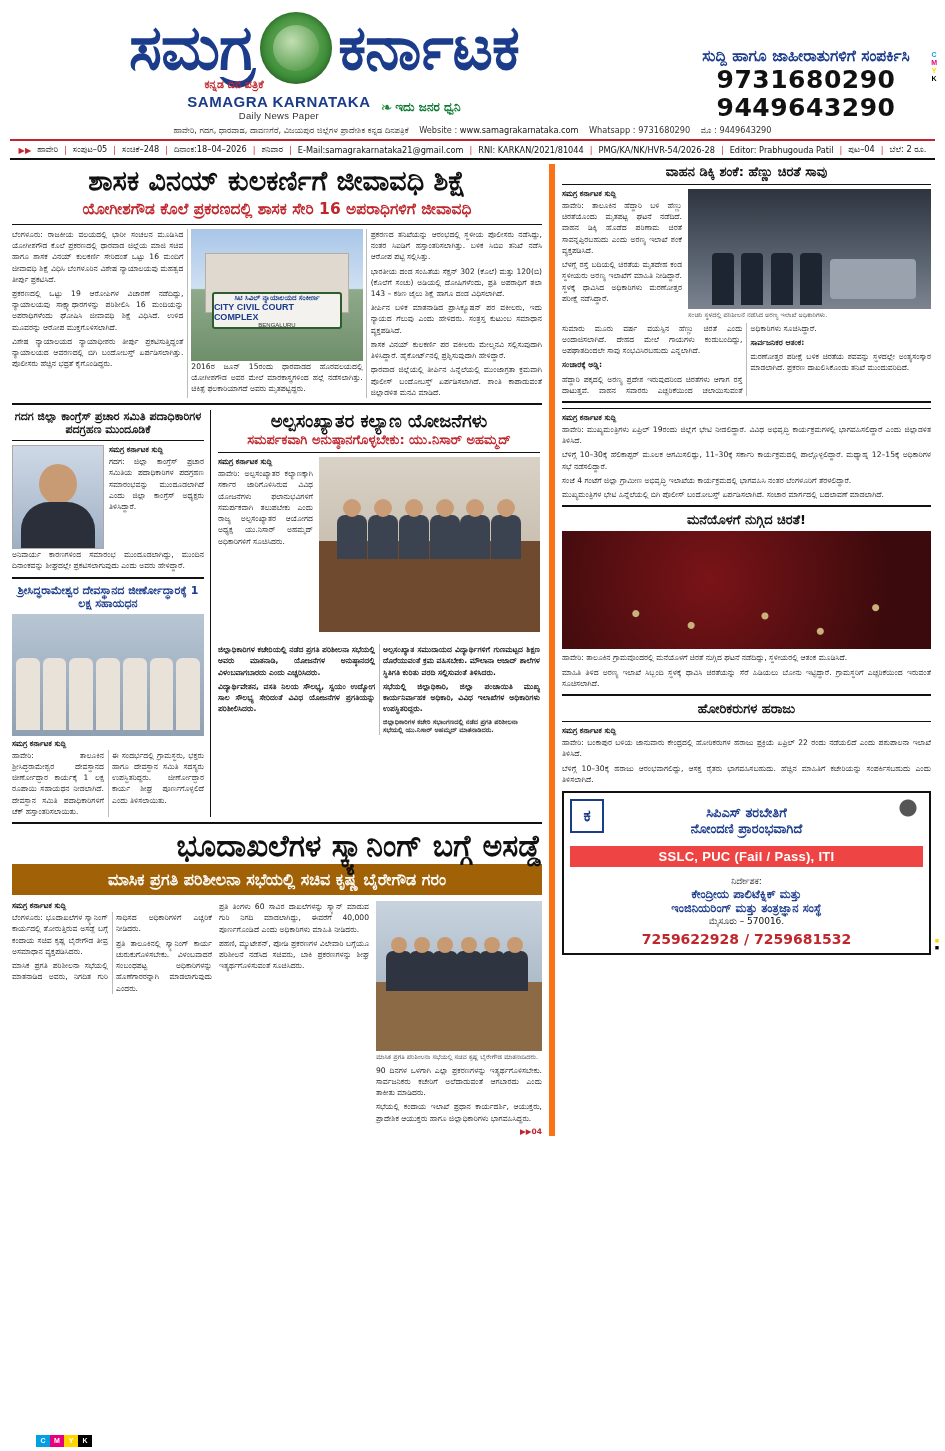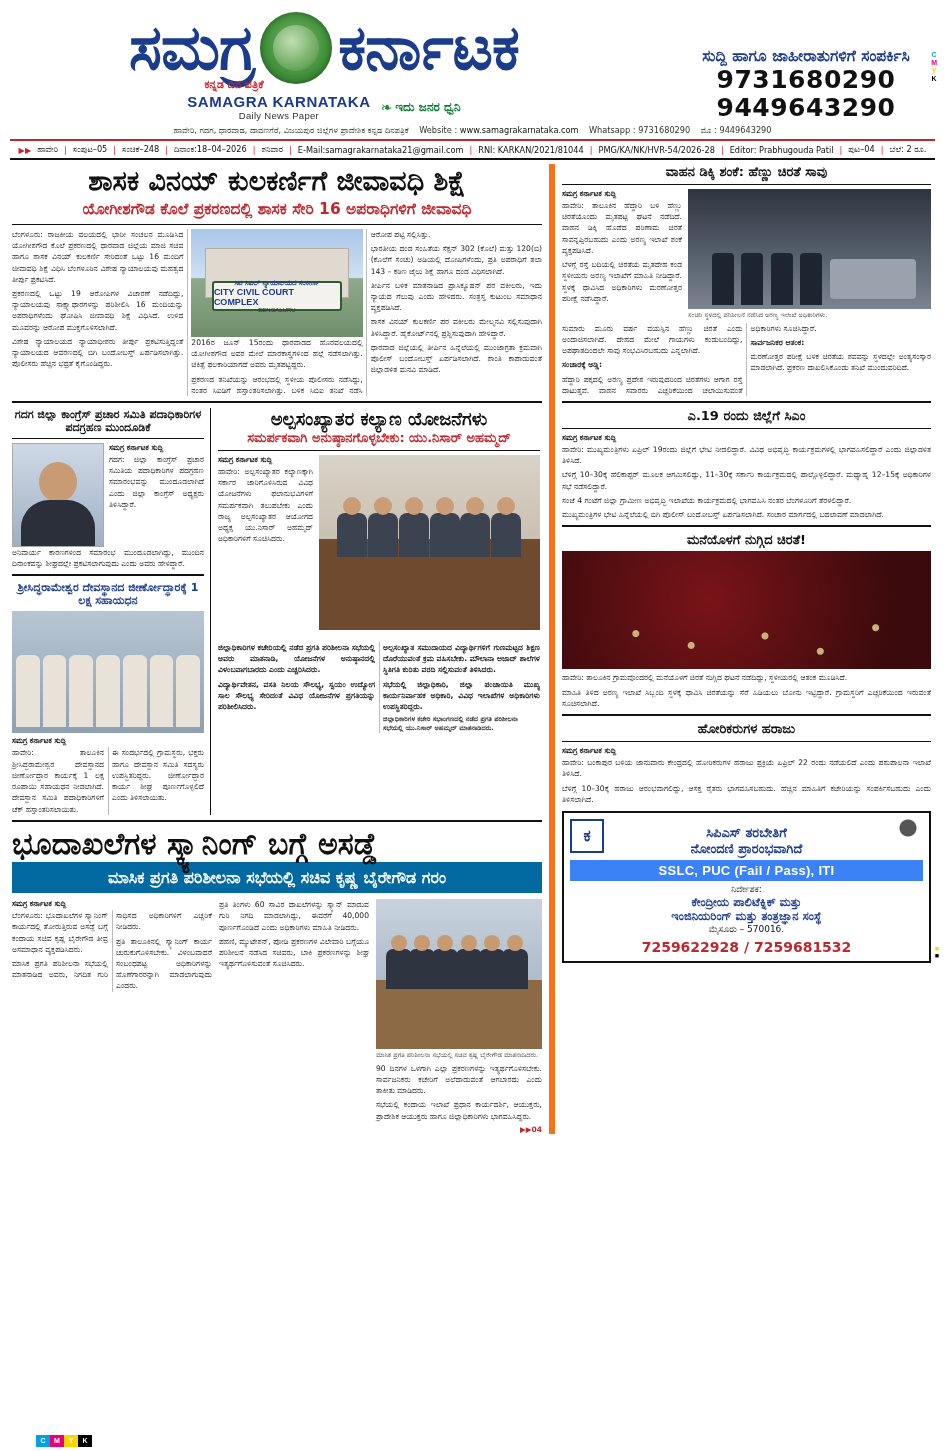--- a/index.html
+++ b/index.html
@@ -87,21 +87,21 @@
   .ptext {
     font-family:"DejaVu Sans", sans-serif;
     font-size:7.6px; line-height:1.48; text-align:justify; color:#1a1a1a; margin:0 0 3px 0;
     hyphens:auto; word-break:break-word;
   }
   .byline { font-family:"DejaVu Sans", sans-serif; font-size:7.4px; font-weight:bold; color:#111; margin:0 0 2px 0; }
 
   .photo { background:#cfd4d8; position:relative; overflow:hidden; }
 
   
-  .ph-court { height:108px; background:linear-gradient(#a9c6e8 0%, #cfe0f2 45%, #8fa98b 46%, #6f8f6b 100%); }
+  .ph-court { height:132px; background:linear-gradient(#a9c6e8 0%, #cfe0f2 45%, #8fa98b 46%, #6f8f6b 100%); }
   .ph-court .bld { position:absolute; left:8%; top:18%; width:84%; height:46%; background:#dfd9cf; border:1px solid #b6aea1; }
   .ph-court .sign { position:absolute; left:12%; top:48%; width:76%; height:28%; background:#f4f2ee; border:2px solid #2f5c2f; border-radius:3px; display:flex; flex-direction:column; align-items:center; justify-content:center; }
   .ph-court .sign .s1{ font-family:"DejaVu Sans",sans-serif; font-size:7px; color:#1b3b8b; font-weight:bold;}
   .ph-court .sign .s2{ font-size:9px; color:#1b3b8b; font-weight:bold;}
   .ph-court .sign .s3{ font-size:6px; color:#333;}
 
   .ph-night { height:120px; background:linear-gradient(#2d3440, #5a6470 60%, #7b8490); }
   .ph-night .fig { position:absolute; bottom:4px; width:22px; height:52px; background:#1d2630; border-radius:4px 4px 0 0;}
   .ph-night .veh { position:absolute; right:6%; bottom:10px; width:86px; height:40px; background:#9aa3ad; border-radius:4px; }
 
@@ -132,40 +132,40 @@
      radial-gradient(circle at 85% 65%, #c8b27a 0 3px, transparent 4px); }
 
   .cap-text { font-family:"DejaVu Sans", sans-serif; font-size:6.6px; color:#333; margin:2px 0 3px 0; line-height:1.3; }
 
   .sec-title {
     font-family:"DejaVu Sans", sans-serif; font-weight:bold; text-align:center; color:#111;
   }
   .t-18{font-size:18px;} .t-15{font-size:13px;} .t-13{font-size:13px;} .t-11{font-size:11px;}
 
   .red-band {
-    background:#0369a1; color:#fff; font-family:"DejaVu Sans", sans-serif; font-weight:bold;
+    background:#a16207; color:#fff; font-family:"DejaVu Sans", sans-serif; font-weight:bold;
     text-align:center; padding:6px 4px; font-size:16px; line-height:1.2; margin:0 0 6px 0;
   }
   .big-black {
-    font-family:"DejaVu Sans", sans-serif; font-weight:bold; text-align:left;
+    font-family:"DejaVu Sans", sans-serif; font-weight:bold; text-align:right;
     font-size:30px; line-height:1.1; color:#111; margin:4px 0 2px 0;
   }
 
   .subcols { display:flex; gap:6px; }
 
   
   .ad {
     border:2px solid #111; padding:6px; text-align:center; position:relative; background:#fff;
   }
   .ad-logo { width:34px;height:34px;border:2px solid #1b3b8b; color:#1b3b8b; font-weight:bold; font-size:16px; display:flex;align-items:center;justify-content:center; position:absolute; left:6px; top:6px;}
   .ad-emb { position:absolute; right:8px; top:6px; width:26px;height:30px; background:
       radial-gradient(circle at 50% 30%, #555 0 8px, transparent 9px); }
   .ad-l1 { font-family:"DejaVu Sans", sans-serif; font-size:13px; color:#1b3b8b; font-weight:bold; margin-top:6px;}
   .ad-l2 { font-family:"DejaVu Sans", sans-serif; font-size:13px; color:#1b3b8b; font-weight:bold;}
-  .ad-band { background:#3b82f6; color:#fff; font-size:13px; font-weight:bold; padding:3px 0; margin:3px 0; letter-spacing:.3px;}
+  .ad-band { background:#ef4444; color:#fff; font-size:13px; font-weight:bold; padding:3px 0; margin:9px 0; letter-spacing:.3px;}
   .ad-l3 { font-family:"DejaVu Sans", sans-serif; font-size:9px; color:#111; }
   .ad-l4 { font-family:"DejaVu Sans", sans-serif; font-size:11.5px; color:#1b3b8b; font-weight:bold; line-height:1.25;}
   .ad-l5 { font-family:"DejaVu Sans", sans-serif; font-size:9px; color:#111; }
   .ad-phone { font-family:"DejaVu Sans", sans-serif; font-size:14px; color:#c0272d; font-weight:bold; margin-top:4px;}
   .ad-cmyk { position:absolute; right:-10px; bottom:2px; font-size:7px; font-weight:bold; }
 
   .footer-cmyk { position:absolute; left:36px; bottom:4px; display:flex; gap:0; }
   .footer-cmyk i { width:14px;height:12px; display:inline-block; font-style:normal; font-size:7px; color:#fff; text-align:center; line-height:12px; font-weight:bold;}
   .fc{background:#00a0e3}.fm{background:#e6007e}.fy{background:#ffd500;color:#000}.fk{background:#000}
 
@@ -418,21 +418,20 @@
           <p class="ptext kn" style="font-weight:bold;">ಸಂಚಾರಕ್ಕೆ ಅಡ್ಡಿ:</p>
           <p class="ptext kn">ಹೆದ್ದಾರಿ ಪಕ್ಕದಲ್ಲಿ ಅರಣ್ಯ ಪ್ರದೇಶ ಇರುವುದರಿಂದ ಚಿರತೆಗಳು ಆಗಾಗ ರಸ್ತೆ ದಾಟುತ್ತವೆ. ವಾಹನ ಸವಾರರು ಎಚ್ಚರಿಕೆಯಿಂದ ಚಲಾಯಿಸುವಂತೆ ಅಧಿಕಾರಿಗಳು ಸೂಚಿಸಿದ್ದಾರೆ.</p>
           <p class="ptext kn" style="font-weight:bold;">ಸಾರ್ವಜನಿಕರ ಆತಂಕ:</p>
           <p class="ptext kn">ಮರಣೋತ್ತರ ಪರೀಕ್ಷೆ ಬಳಿಕ ಚಿರತೆಯ ಶವವನ್ನು ಸ್ಥಳದಲ್ಲೇ ಅಂತ್ಯಸಂಸ್ಕಾರ ಮಾಡಲಾಗಿದೆ. ಪ್ರಕರಣ ದಾಖಲಿಸಿಕೊಂಡು ತನಿಖೆ ಮುಂದುವರಿದಿದೆ.</p>
         </div>
       </div>
 
       <div class="hr-thick"></div>
 
       <div>
-        <div class="sec-title t-13 kn">ಎ.19 ರಂದು ಜಿಲ್ಲೆಗೆ ಸಿಎಂ</div>
         <div class="hr-thin"></div>
         <div class="byline kn">ಸಮಗ್ರ ಕರ್ನಾಟಕ ಸುದ್ದಿ</div>
         <p class="ptext kn">ಹಾವೇರಿ: ಮುಖ್ಯಮಂತ್ರಿಗಳು ಏಪ್ರಿಲ್ 19ರಂದು ಜಿಲ್ಲೆಗೆ ಭೇಟಿ ನೀಡಲಿದ್ದಾರೆ. ವಿವಿಧ ಅಭಿವೃದ್ಧಿ ಕಾರ್ಯಕ್ರಮಗಳಲ್ಲಿ ಭಾಗವಹಿಸಲಿದ್ದಾರೆ ಎಂದು ಜಿಲ್ಲಾಡಳಿತ ತಿಳಿಸಿದೆ.</p>
         <p class="ptext kn">ಬೆಳಿಗ್ಗೆ 10–30ಕ್ಕೆ ಹೆಲಿಕಾಪ್ಟರ್ ಮೂಲಕ ಆಗಮಿಸಲಿದ್ದು, 11–30ಕ್ಕೆ ಸರ್ಕಾರಿ ಕಾರ್ಯಕ್ರಮದಲ್ಲಿ ಪಾಲ್ಗೊಳ್ಳಲಿದ್ದಾರೆ. ಮಧ್ಯಾಹ್ನ 12–15ಕ್ಕೆ ಅಧಿಕಾರಿಗಳ ಸಭೆ ನಡೆಸಲಿದ್ದಾರೆ.</p>
         <p class="ptext kn">ಸಂಜೆ 4 ಗಂಟೆಗೆ ಜಿಲ್ಲಾ ಗ್ರಾಮೀಣ ಅಭಿವೃದ್ಧಿ ಇಲಾಖೆಯ ಕಾರ್ಯಕ್ರಮದಲ್ಲಿ ಭಾಗವಹಿಸಿ ನಂತರ ಬೆಂಗಳೂರಿಗೆ ತೆರಳಲಿದ್ದಾರೆ.</p>
         <p class="ptext kn">ಮುಖ್ಯಮಂತ್ರಿಗಳ ಭೇಟಿ ಹಿನ್ನೆಲೆಯಲ್ಲಿ ಬಿಗಿ ಪೊಲೀಸ್ ಬಂದೋಬಸ್ತ್ ಏರ್ಪಡಿಸಲಾಗಿದೆ. ಸಂಚಾರ ಮಾರ್ಗದಲ್ಲಿ ಬದಲಾವಣೆ ಮಾಡಲಾಗಿದೆ.</p>
       </div>
 
       <div class="hr-thick"></div>
 

